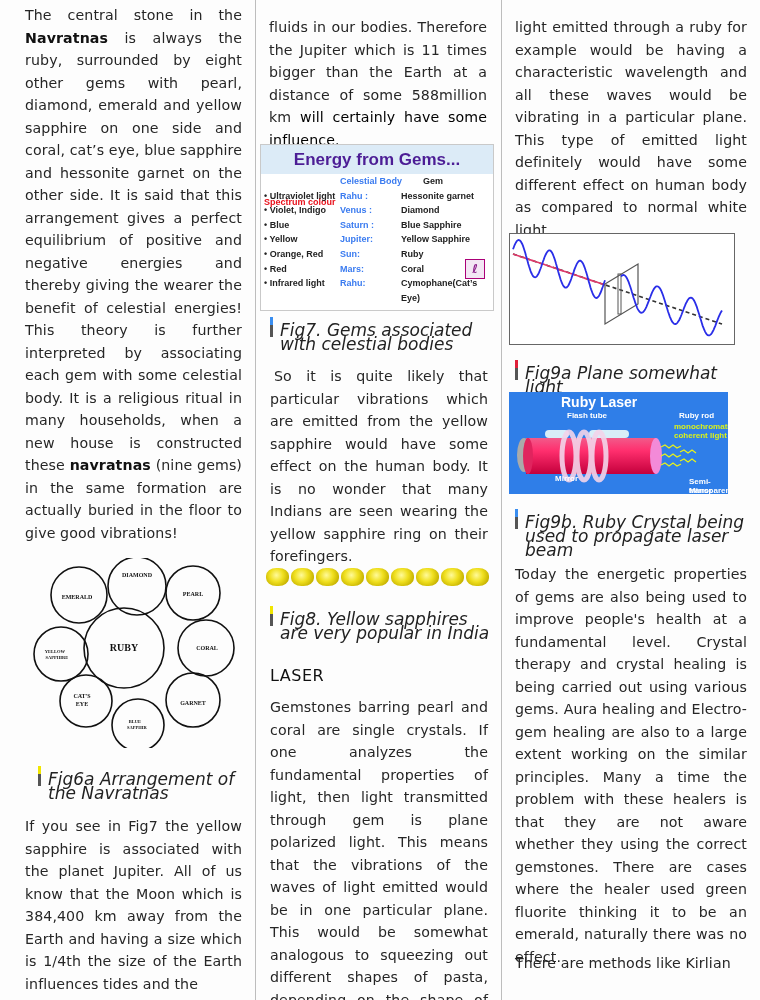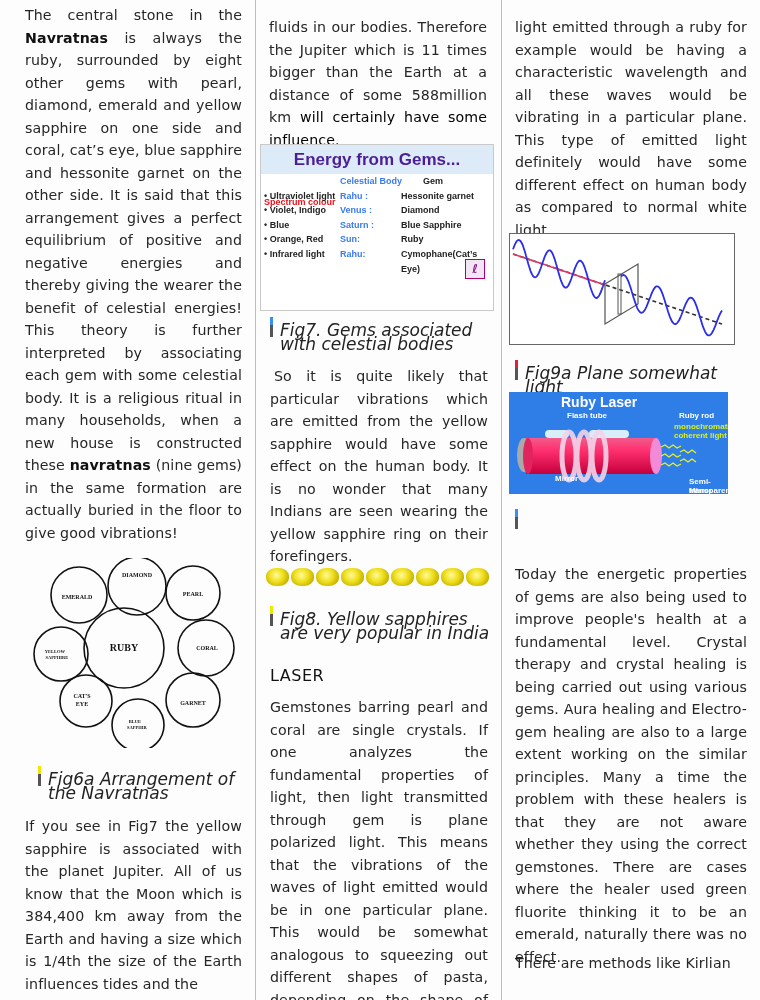--- a/index.html
+++ b/index.html
@@ -108,23 +108,33 @@
         <span class="c1">• Violet, Indigo</span>
         <span class="c2">Venus :</span>
         <span class="c3">Diamond</span>
       </div>
       <div class="row">
         <span class="c1">• Blue</span>
         <span class="c2">Saturn :</span>
         <span class="c3">Blue Sapphire</span>
       </div>
       <div class="row">
+        <span class="c1">• Yellow</span>
+        <span class="c2">Jupiter:</span>
+        <span class="c3">Yellow Sapphire</span>
+      </div>
+      <div class="row">
         <span class="c1">• Orange, Red</span>
         <span class="c2">Sun:</span>
         <span class="c3">Ruby</span>
+      </div>
+      <div class="row">
+        <span class="c1">• Red</span>
+        <span class="c2">Mars:</span>
+        <span class="c3">Coral</span>
       </div>
       <div class="row">
         <span class="c1">• Infrared light</span>
         <span class="c2">Rahu:</span>
         <span class="c3">Cymophane(Cat’s Eye)</span>
       </div>
     </div>
   <div class="logo">ℓ</div>
 </div>
 
@@ -211,13 +221,14 @@
   <span class="lbl" style="left:126px;top:19px;">Ruby rod</span>
   <span class="ylbl" style="left:165px;top:30px;">monochromatic</span>
   <span class="ylbl" style="left:165px;top:39px;">coherent light</span>
   <span class="lbl" style="left:2px;top:82px;">Mirror</span>
   <span class="lbl" style="left:136px;top:85px;">Semi-transparent</span>
   <span class="lbl" style="left:136px;top:94px;">Mirror</span>
 </div>
 
 <div class="caption" style="left:515px;top:515px;width:225px;">
   <span class="bar blue"></span>
+  <span>Fig9b. Ruby Crystal being used to propagate laser beam</span>
 </div>
 
 </body></html>

